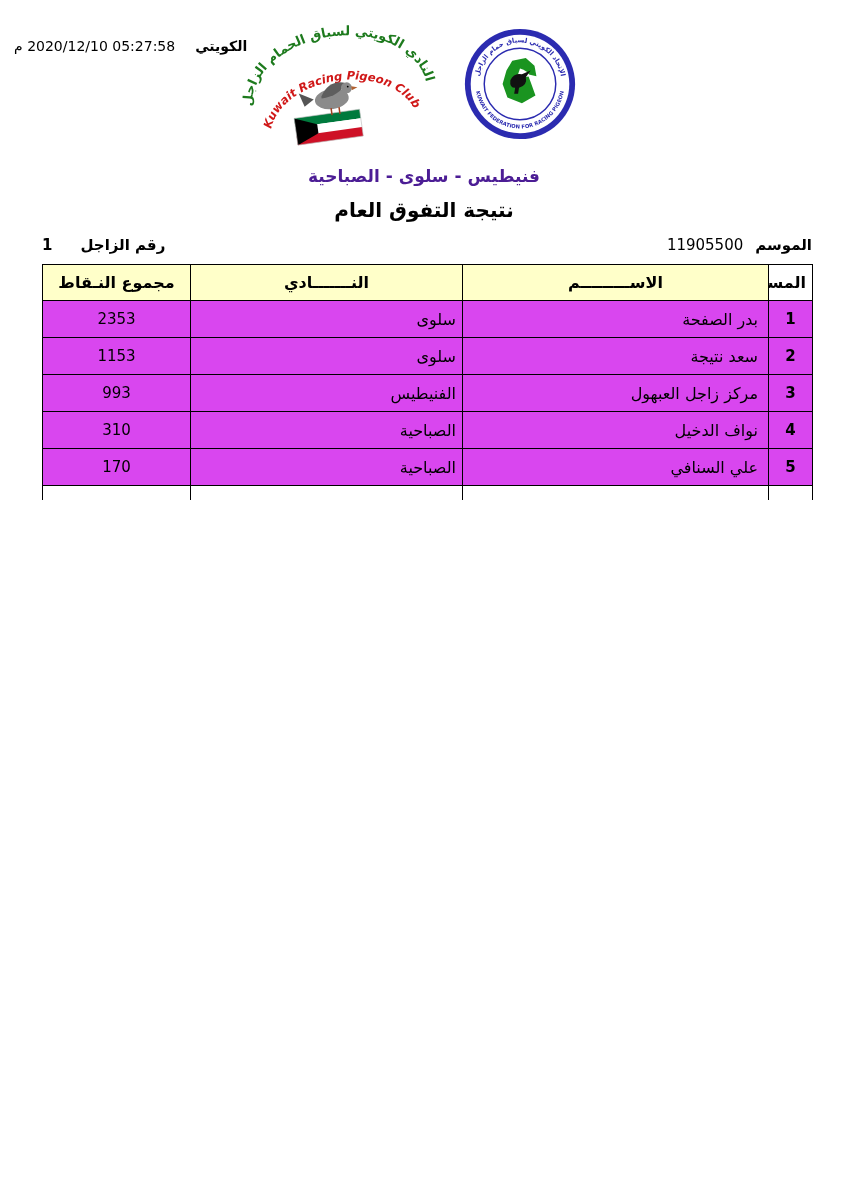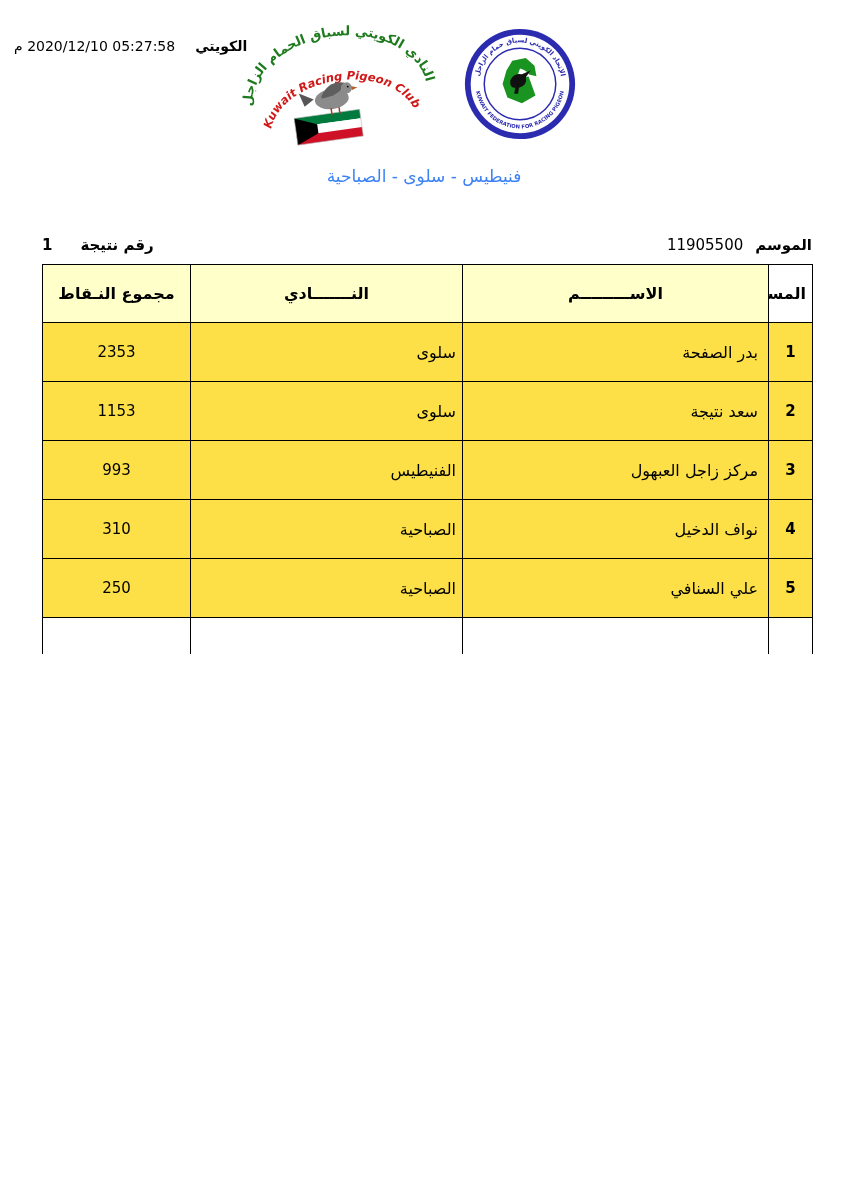--- a/index.html
+++ b/index.html
@@ -24,21 +24,21 @@
   .club-logo {
     position:absolute; left:238px; top:16px;
     transform:rotate(-8deg);
   }
   
   .fed-logo { position:absolute; left:462px; top:26px; }
 
   
   .locations {
     position:absolute; top:166px; left:0; width:100%;
-    text-align:center; font-weight:normal; font-size:17px; color:#3b82f6;
+    text-align:center; font-weight:bold; font-size:17px; color:#4c1d95;
   }
   .main-title {
     position:absolute; top:198px; left:0; width:100%;
     text-align:center; font-weight:bold; font-size:20px; color:#000;
   }
 
   
   .meta-row {
     position:absolute; top:236px; left:42px; width:770px;
     display:flex; direction:rtl; justify-content:space-between;
@@ -50,30 +50,30 @@
   .season .lbl, .pagenum .lbl, .pagenum .val { font-weight:bold; }
 
   
   table.results {
     position:absolute; top:264px; left:42px;
     width:770px; border-collapse:collapse; direction:rtl;
     table-layout:fixed;
   }
   .results th, .results td {
     border:1px solid #000;
-    padding:14px 6px;
+    padding:3px 6px;
     overflow:hidden; white-space:nowrap;
   }
   .results th {
     background:#ffffc9;
     font-size:16px; font-weight:bold;
     height:29px; text-align:center;
   }
   .results th.col-serial { background:#ffffff; }
-  .results td { height:30px; font-size:16px; background:#fde047; }
+  .results td { height:30px; font-size:16px; background:#d946ef; }
   .results td.serial { font-weight:bold; text-align:center; font-size:15px; }
   .results td.name   { text-align:right; padding-right:10px; }
   .results td.club   { text-align:right; }
   .results td.points { text-align:center; font-size:15px; }
   .results tr.stub td {
     height:8px;
     border-top:none; border-bottom:none;
     border-left:1px solid #000; border-right:1px solid #000;
     background:transparent;
   }
@@ -138,28 +138,29 @@
       </text>
 
       <path d="M 52 36 L 66 33 L 75 41 L 77 52 L 68 50 L 71 58 L 76 72 L 62 80 L 47 74 L 42 60 L 46 46 Z" fill="#1a9420"></path>
       <path d="M 60 44 q 8 2 10 8 q -8 2 -12 -2 z" fill="#ffffff"></path>
 
       <path d="M 50 56 q 4 -8 12 -6 l 9 -4 -5 7 q 2 8 -7 11 l -1 6 -4 0 1 -6 q -6 0 -5 -8 z" fill="#111111"></path>
     </svg>
   </div>
 
   <div class="locations">فنيطيس - سلوى - الصباحية</div>
+  <div class="main-title">نتيجة التفوق العام</div>
 
   <div class="meta-row">
     <div class="season">
       <span class="lbl">الموسم</span>
       <span class="val">11905500</span>
     </div>
     <div class="pagenum">
-      <span class="lbl">رقم نتيجة</span>
+      <span class="lbl">رقم الزاجل</span>
       <span class="val">1</span>
     </div>
   </div>
 
   <table class="results" dir="rtl">
     <colgroup>
       <col style="width:44px">
       <col style="width:306px">
       <col style="width:272px">
       <col style="width:148px">
@@ -194,21 +195,21 @@
       <tr>
         <td class="serial">4</td>
         <td class="name">نواف الدخيل</td>
         <td class="club">الصباحية</td>
         <td class="points">310</td>
       </tr>
       <tr>
         <td class="serial">5</td>
         <td class="name">علي السنافي</td>
         <td class="club">الصباحية</td>
-        <td class="points">250</td>
+        <td class="points">170</td>
       </tr>
       <tr class="stub">
         <td></td>
         <td></td>
         <td></td>
         <td></td>
       </tr>
     </tbody>
   </table>
 

